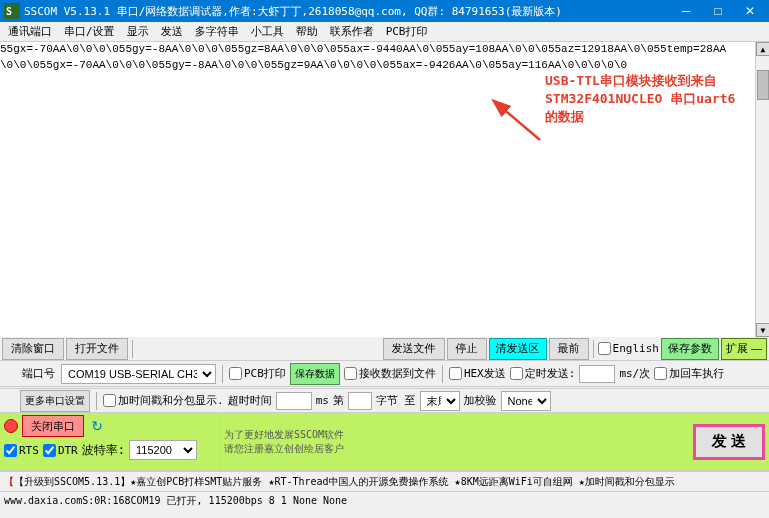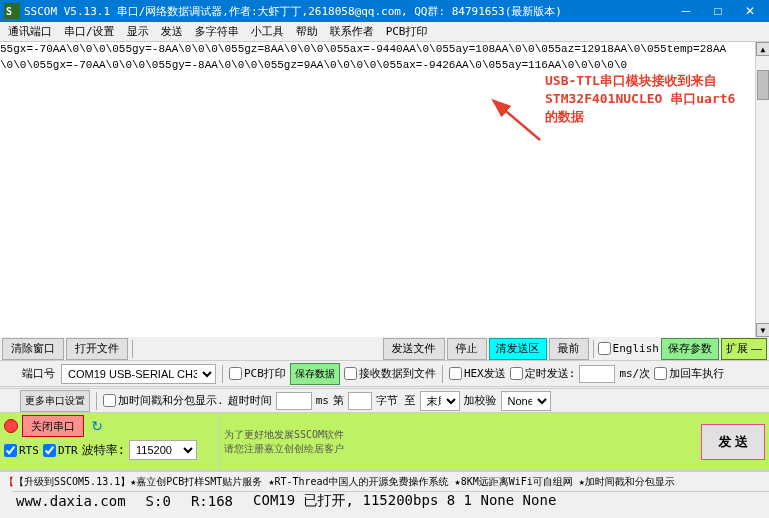--- a/index.html
+++ b/index.html
@@ -132,25 +132,25 @@
     .checkbox-label {
       display: flex;
       align-items: center;
       gap: 2px;
       font-size: 11px;
       white-space: nowrap;
     }
 
     .send-btn {
       background: #e1e1e1;
-      border: 1px solid #ec4899;
+      border: 3px solid #ec4899;
       padding: 2px 16px;
       height: 36px;
       cursor: pointer;
-      font-size: 13px;
+      font-size: 15px;
       font-weight: bold;
       white-space: nowrap;
       text-align: center;
     }
 
     .led-indicator {
       width: 14px;
       height: 14px;
       border-radius: 50%;
       background: #ff4444;
@@ -265,24 +265,23 @@
       border-top: 1px solid #ccc;
     }
     .promo-star { color: #cc0000; }
 
     .bottom-status-bar {
       background: #f0f0f0;
       height: 18px;
       display: flex;
       align-items: center;
       padding: 0 4px;
-      font-size: 14px;
-      gap: 20px;
+      font-size: 10px;
+      gap: 0;
       border-top: 1px solid #ccc;
-      margin-left: 12px;
     }
   </style>
 </head>
 <body>
 
 <div class="title-bar">
   <span class="title-bar-icon">
     <svg width="16" height="16" viewBox="0 0 16 16">
       <rect width="16" height="16" fill="#2a6a2a"></rect>
       <text x="2" y="12" fill="white" font-size="10" font-weight="bold">S</text>

